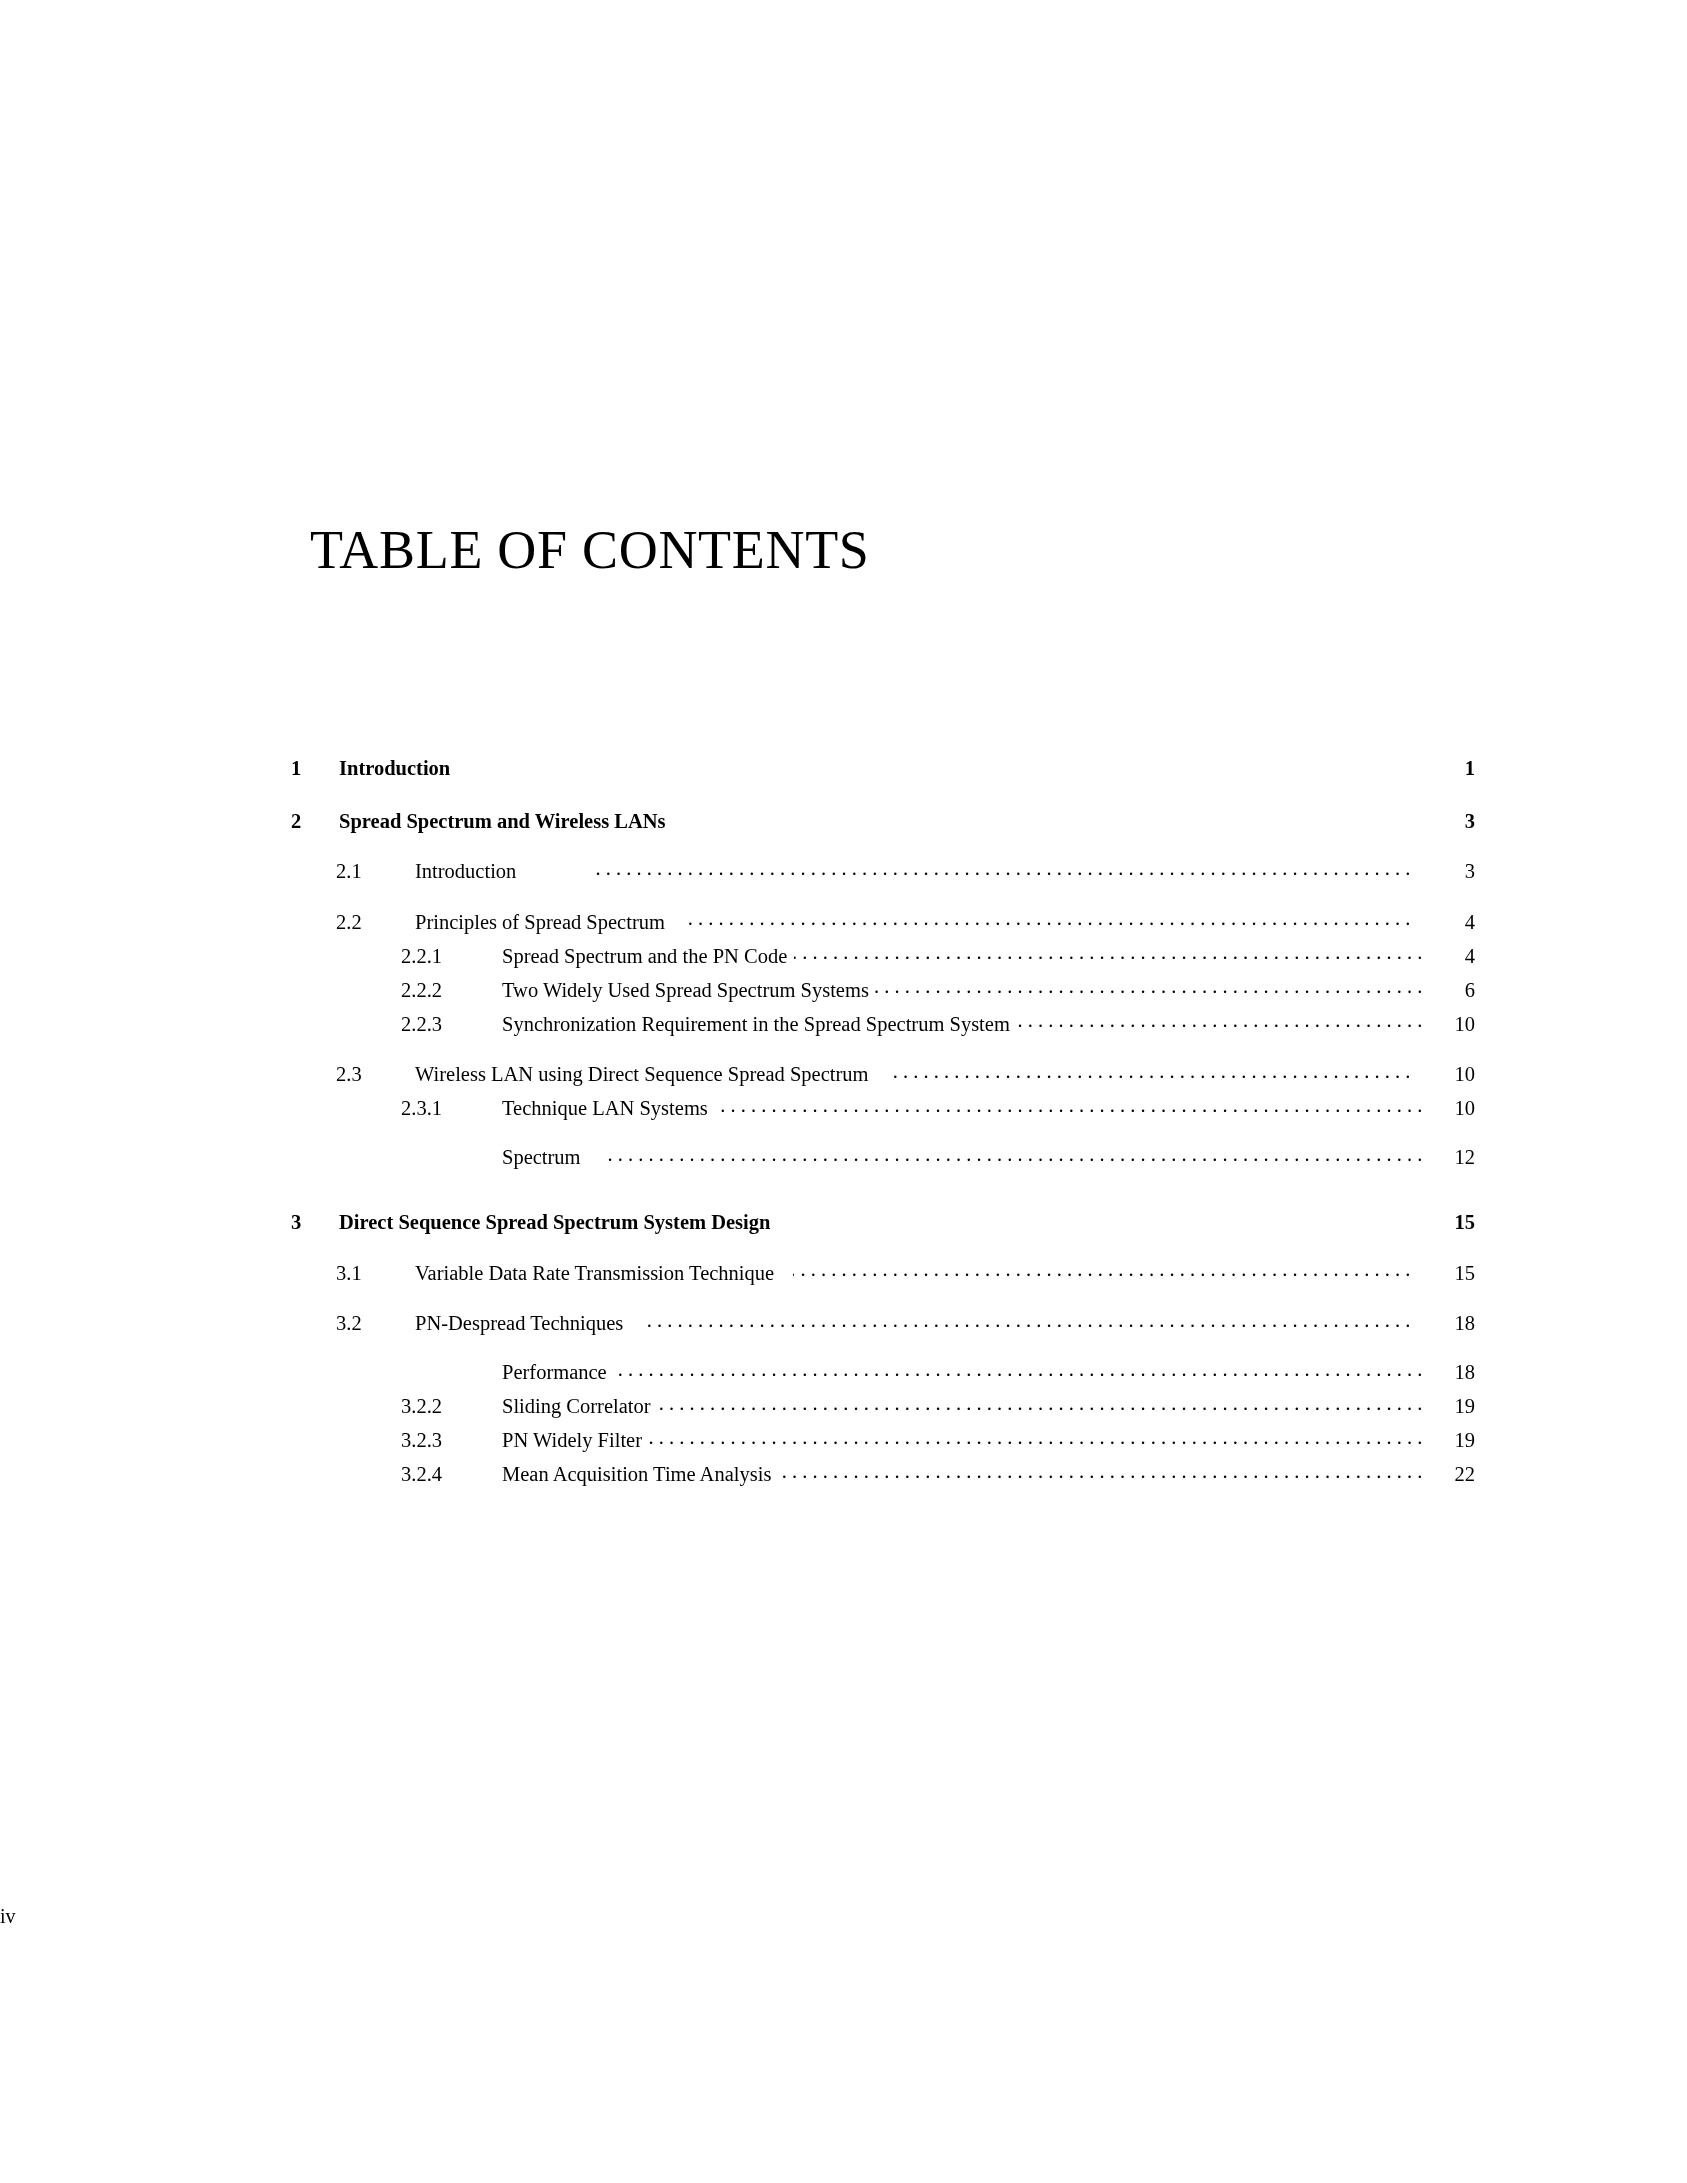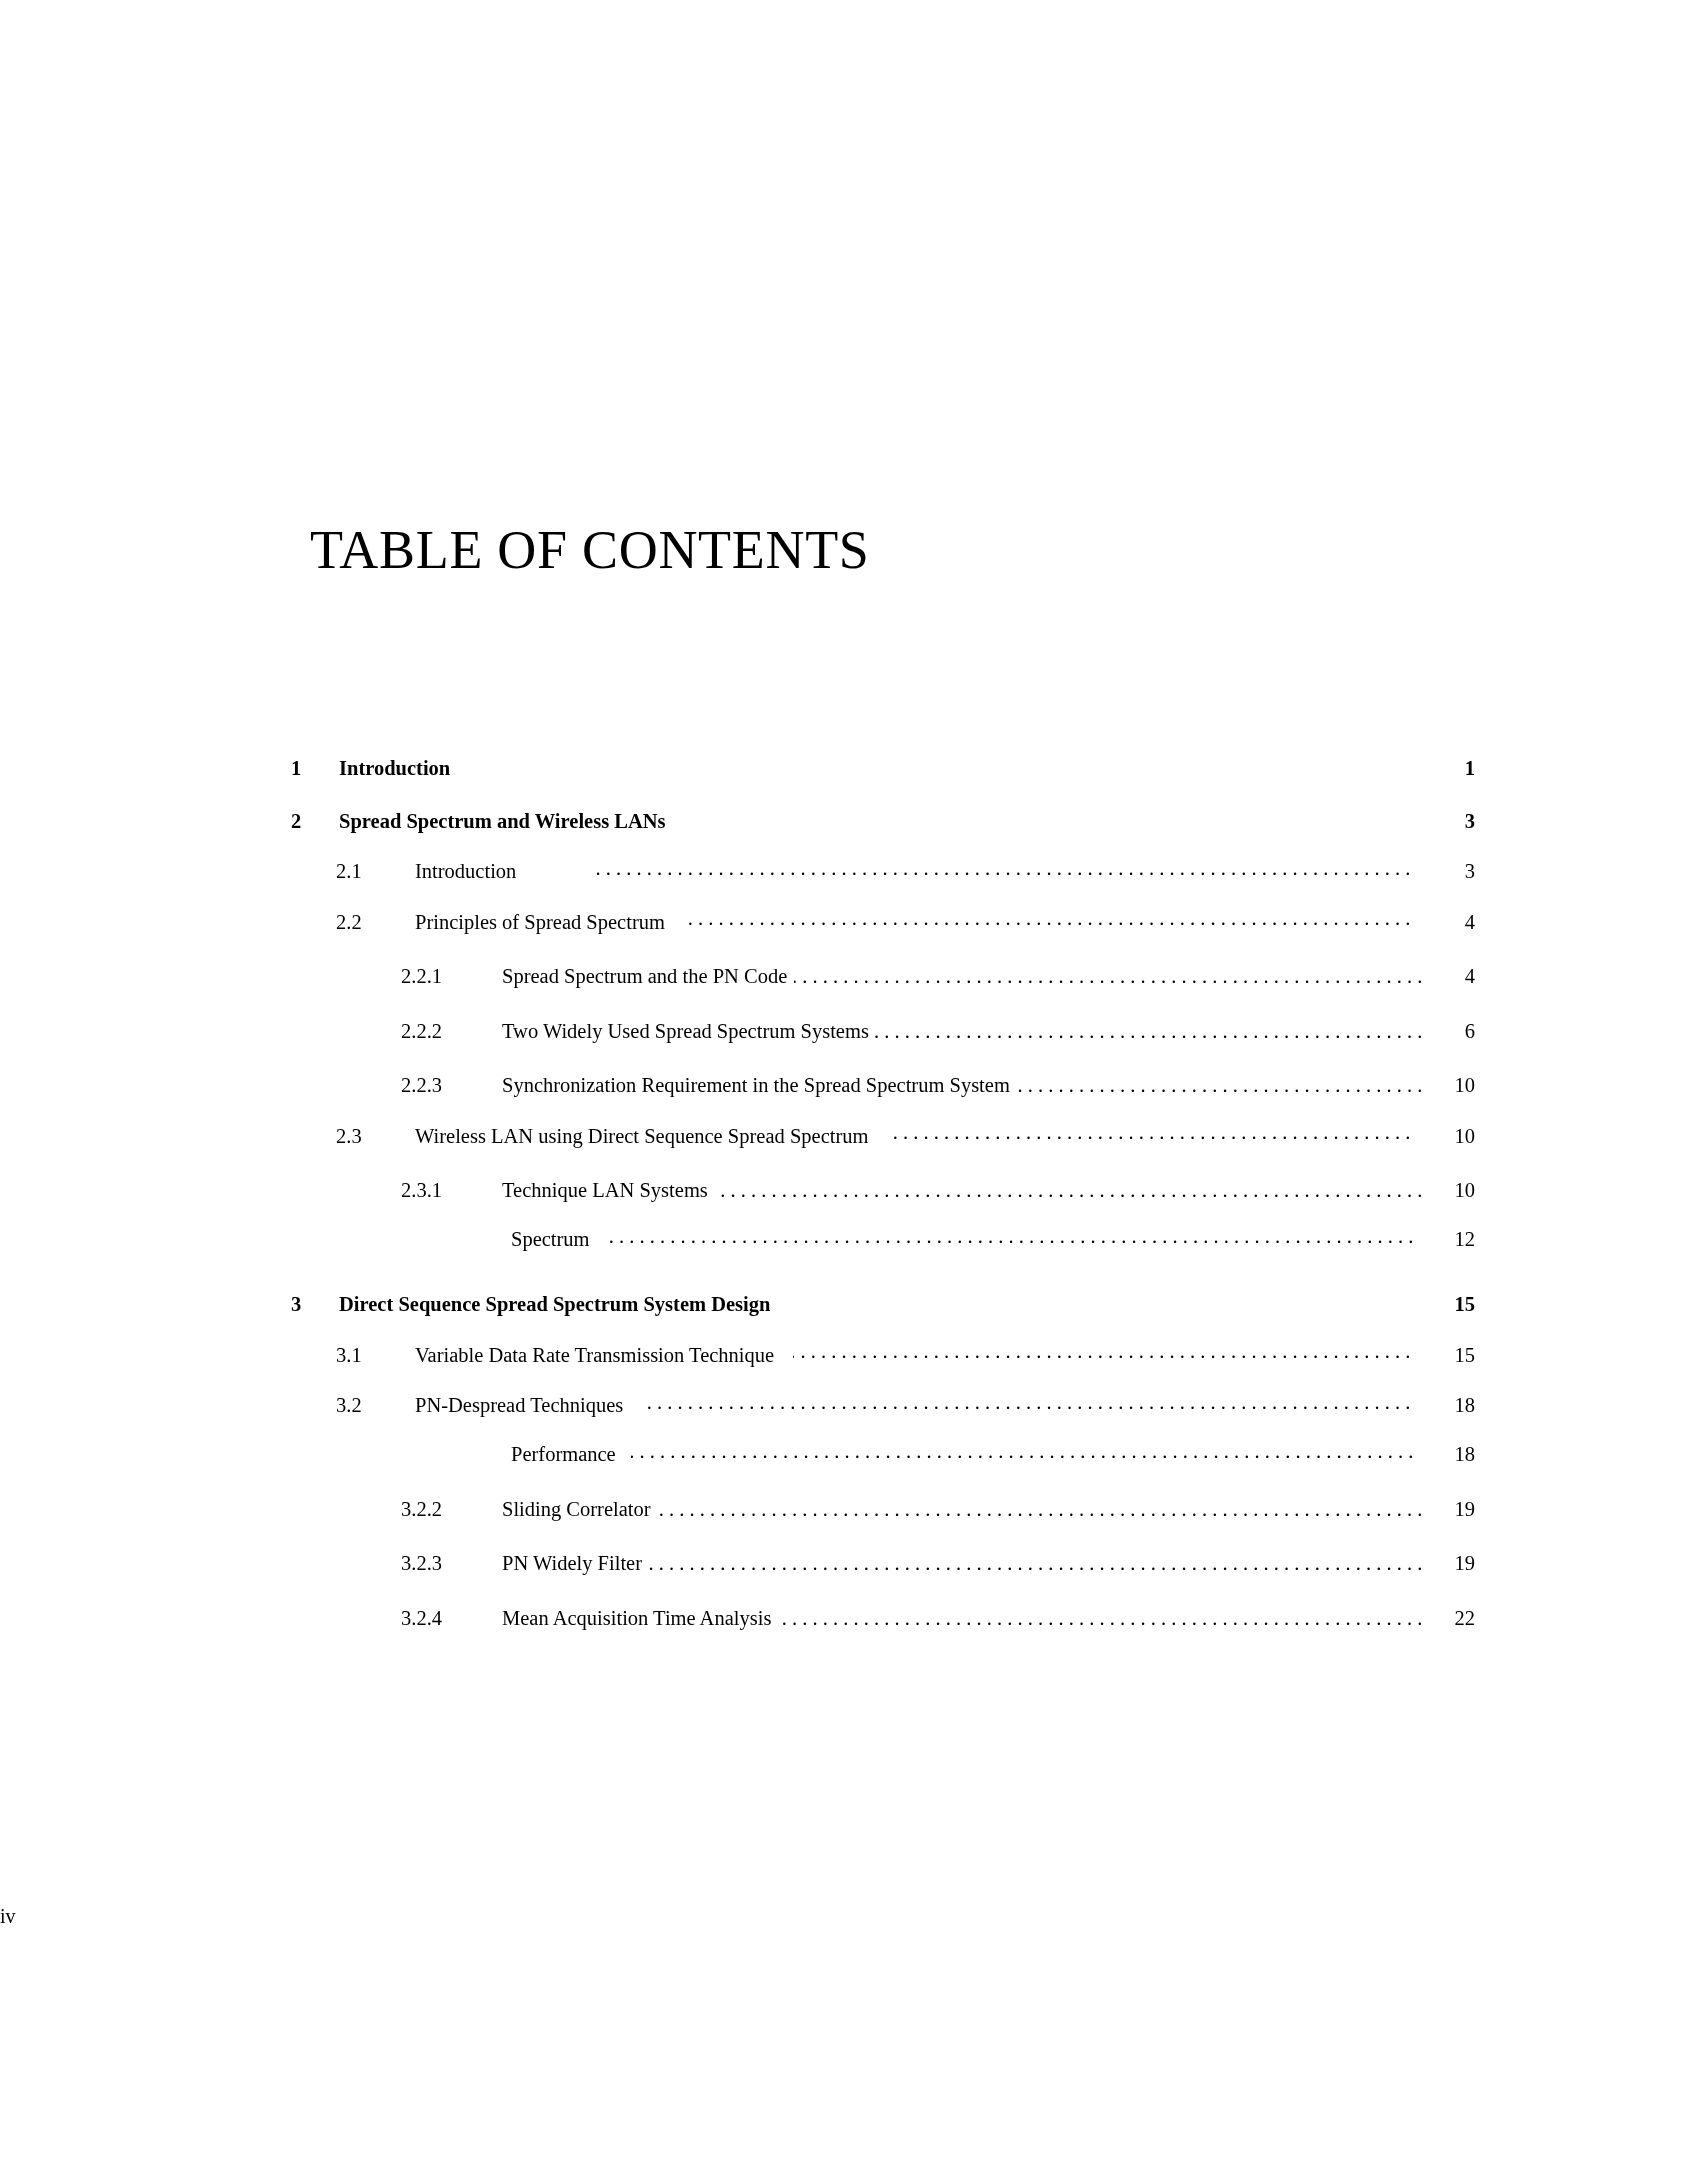--- a/index.html
+++ b/index.html
@@ -50,26 +50,24 @@
   .entry.level1 {
     margin-top: 29px;
     font-weight: bold;
   }
   .entry.level1.first { margin-top: 0; }
   .entry.level2 {
     margin-top: 26.5px;
     gap: 12px;
   }
   .entry.level3 {
-    margin-top: 34px;
-    align-items: flex-end;
+    margin-top: 10px;
   }
   .entry.cont {
     margin-top: 25px;
-    gap: 9px;
   }
 
   .num {
     flex: 0 0 auto;
     text-align: left;
   }
   .num.n1 { width: 48px; }
   .num.n2 { width: 67px; margin-left: 45px; }
   .num.n3 { width: 101px; margin-left: 110px; }
   .num.blank3 { width: 101px; margin-left: 110px; }

